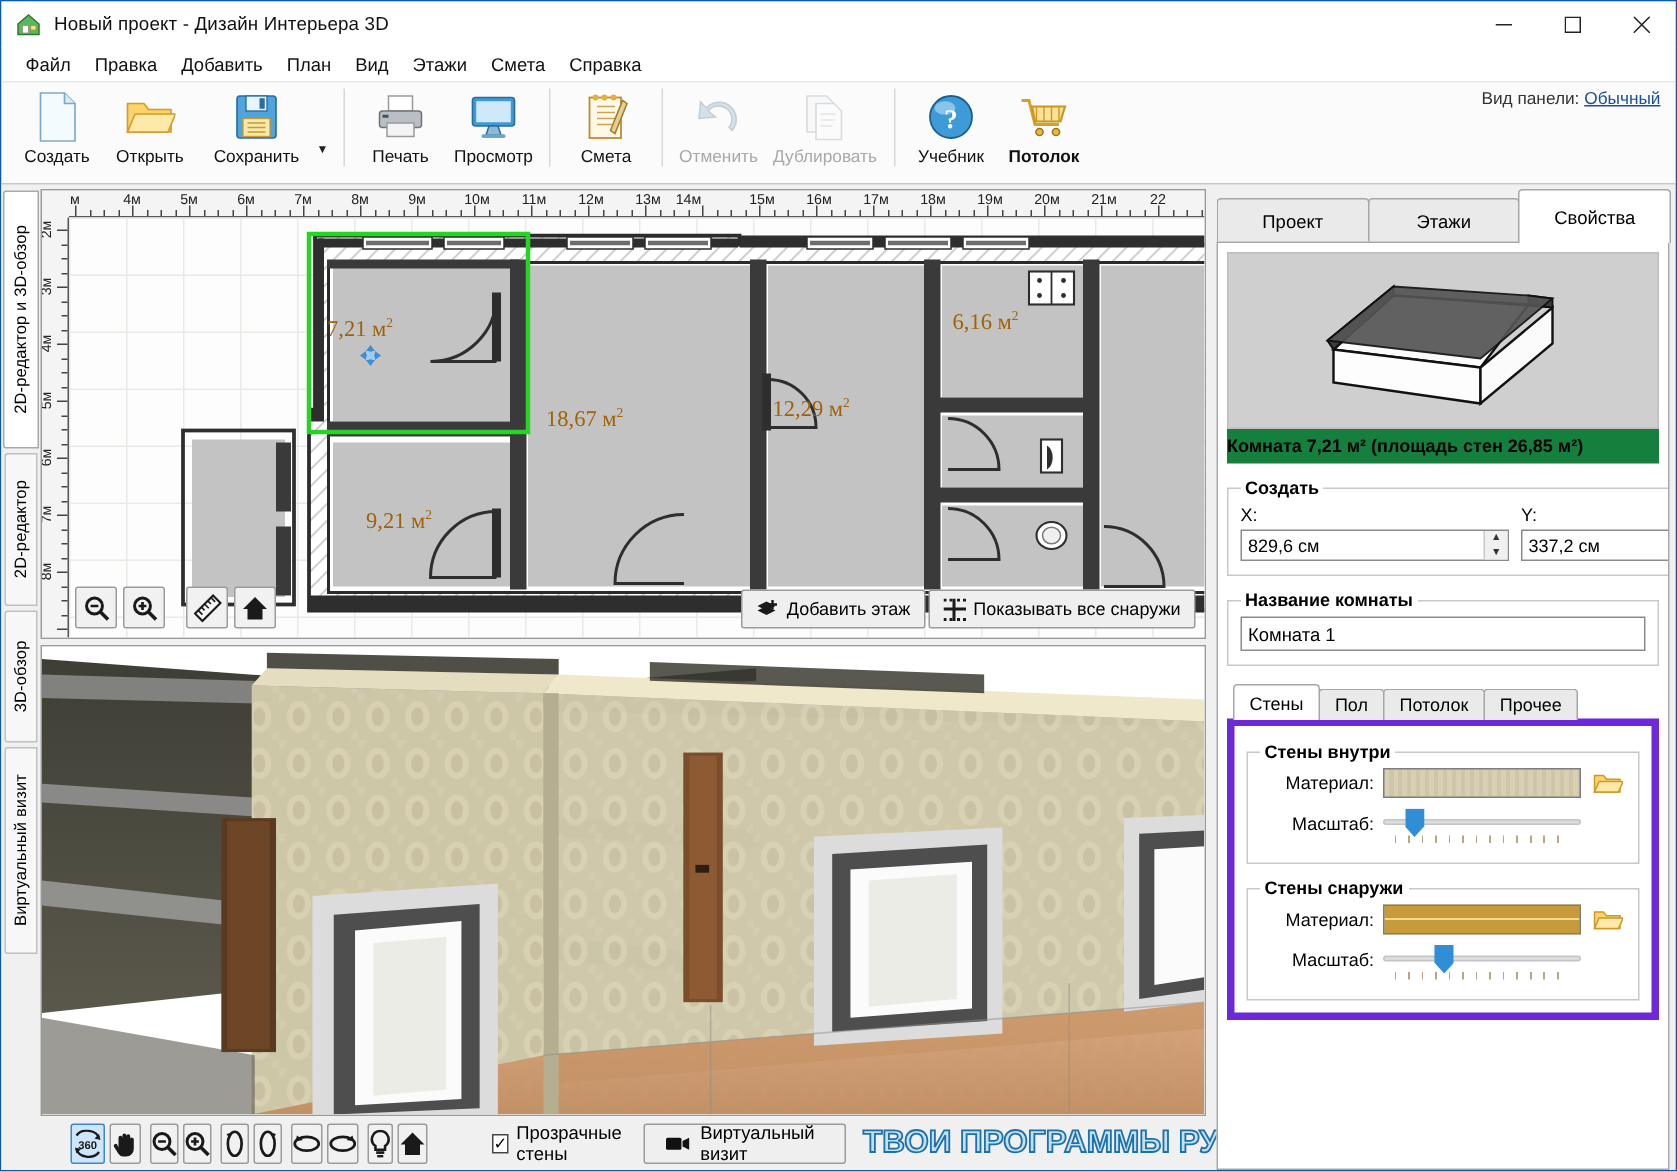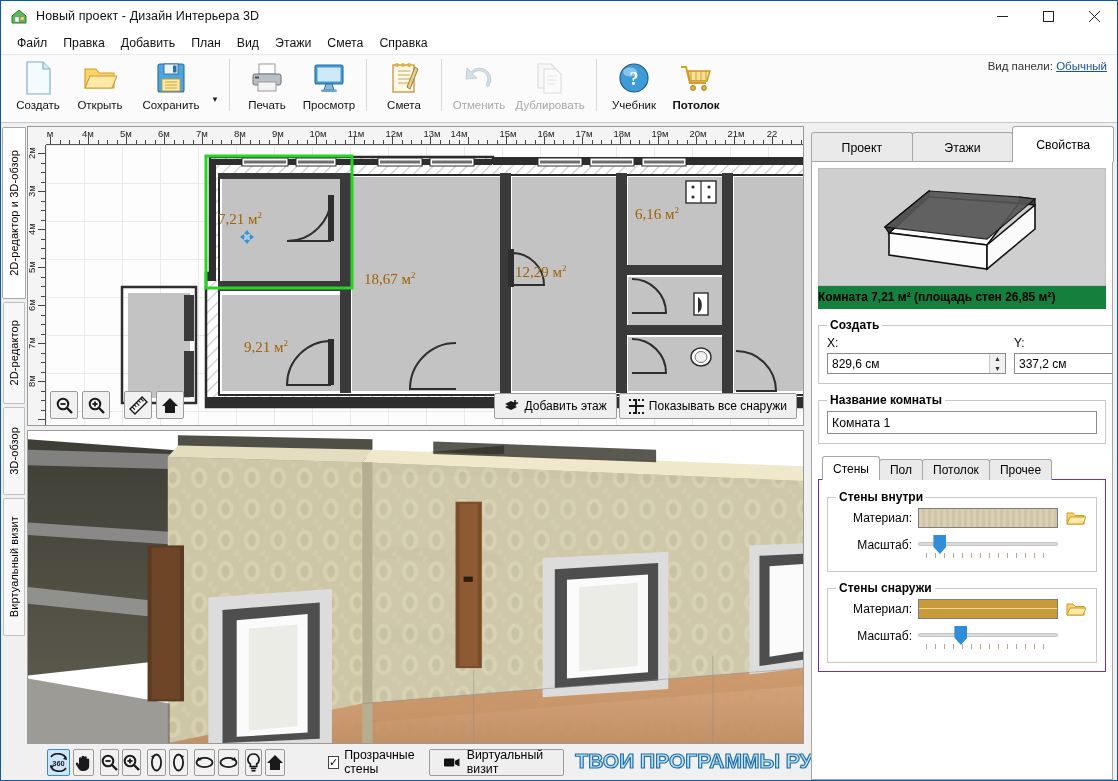--- a/index.html
+++ b/index.html
@@ -148,21 +148,21 @@
   .spinb { flex:1; background:#f0f0f0; display:flex; align-items:center; justify-content:center;
            font-size:7px; color:#333; }
   .nameinput { width:100%; height:23px; border:1px solid #8b8b8b; background:#fff;
                font-size:12.3px; padding-left:4px; outline:none;
                font-family:"Liberation Sans", sans-serif;}
   .subtabs { display:flex; align-items:flex-end; height:24px; margin-top:12px; padding-left:4px;}
   .stab { height:21px; background:#eaeaea; border:1px solid #a6a6a6; border-bottom:none;
           display:flex; align-items:center; padding:0 10px; font-size:12px;
           border-radius:3px 3px 0 0; margin-right:-1px;}
   .stab.active { background:#ffffff; height:24px; position:relative; z-index:2;}
-  .subbody { border:1px solid #6d28d9; margin-top:-1px; padding:10px 8px 8px; background:#fff;}
+  .subbody { border:5px solid #6d28d9; margin-top:-1px; padding:10px 8px 8px; background:#fff;}
   .matrow { display:flex; align-items:center; gap:6px; margin-bottom:6px;}
   .matlab { width:76px; font-size:12px; text-align:right;}
   .swatch { flex:1; height:20px; border:1px solid #7d7d7d;}
   .swatch.inner { background:
       repeating-linear-gradient(90deg,#d8cfb4 0 3px,#cfc5a7 3px 6px),
       radial-gradient(ellipse at 20% 50%, #e6dcc2 0 12%, transparent 13%),
       #d5cbae;}
   .swatch.outer { background:
       repeating-linear-gradient(0deg, #c79a3c 0 9px, #f3d98a 9px 10px),
       repeating-linear-gradient(90deg, #c79a3c 0 22px, #f3d98a 22px 23px),

